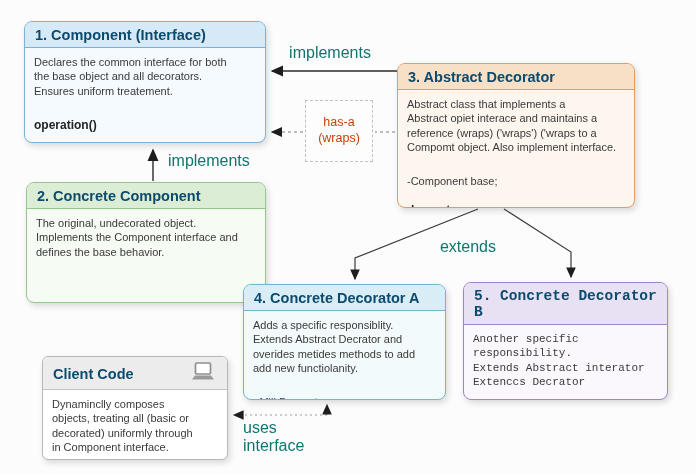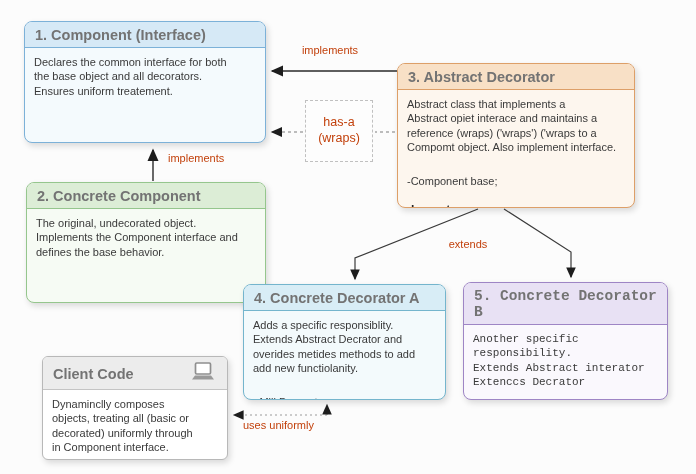--- a/index.html
+++ b/index.html
@@ -7,21 +7,21 @@
     position:relative;width:696px;height:474px;overflow:hidden;
     background:#fcfcfc;
     font-family:"Liberation Sans", sans-serif;
   }
   .box{
     position:absolute;border-radius:8px;border:1.6px solid;
     box-shadow:2px 3px 6px rgba(0,0,0,0.14);
     overflow:hidden;z-index:2;box-sizing:border-box;background:#fff;
   }
   .box-header{
-    font-weight:bold;font-size:14.5px;color:#737373;
+    font-weight:bold;font-size:14.5px;color:#0c4a6e;
     padding:5px 10px 4px 10px;border-bottom:1.4px solid;
     display:flex;justify-content:space-between;align-items:center;
   }
   .box-body{
     padding:7px 9px 6px 9px;font-size:11px;line-height:1.3;color:#3a3a3a;
   }
   .desc{white-space:pre-line;}
   .members{margin-top:6px;white-space:pre-line;}
   .member{line-height:1.32;}
   .member.strong{font-weight:bold;color:#232323;font-size:12px;}
@@ -44,21 +44,21 @@
   
   #box-component {left:24px;top:21px;width:242px;height:122px;}
   #box-concrete  {left:26px;top:182px;width:240px;height:121px;}
   #box-abstract  {left:397px;top:63px;width:238px;height:145px;}
   #box-deco-a    {left:243px;top:284px;width:203px;height:116px;}
   #box-deco-b    {left:463px;top:282px;width:205px;height:118px;}
   #box-client    {left:42px;top:356px;width:186px;height:104px;}
 
   
   .conn-label{
-    position:absolute;z-index:3;font-size:11px;color:#c2410c;
+    position:absolute;z-index:3;font-size:16px;color:#0f766e;
     text-align:center;
   }
   #lbl-implements-top{left:288px;top:44px;width:84px;}
   #lbl-implements-left{left:168px;top:152px;width:90px;text-align:left;}
   #lbl-extends{left:432px;top:238px;width:72px;}
   #lbl-uses{left:243px;top:419px;width:95px;text-align:left;}
 
   #hasa-box{
     position:absolute;left:305px;top:100px;width:68px;height:62px;
     border:1.5px dashed #c0c0c0;background:#fdfdfd;z-index:2;
@@ -73,20 +73,24 @@
 <body>
 
 <div id="canvas">
 
   <div class="box blue" id="box-component">
     <div class="box-header">1. Component (Interface)</div>
     <div class="box-body">
       <div class="desc">Declares the common interface for both
 the base object and all decorators.
 Ensures uniform treatement.</div>
+      <div class="members">
+        <div class="member strong">operation()</div>
+        
+      </div>
     </div>
   </div>
 
   <div class="box green" id="box-concrete">
     <div class="box-header">2. Concrete Component</div>
     <div class="box-body">
       <div class="desc">The original, undecorated object.
 Implements the Component interface and
 defines the base behavior.</div>
     </div>
@@ -151,21 +155,21 @@
   </div>
 
   <div id="hasa-box">
     <span>has-a</span>
     <span>(wraps)</span>
   </div>
 
   <div class="conn-label" id="lbl-implements-top">implements</div>
   <div class="conn-label" id="lbl-implements-left">implements</div>
   <div class="conn-label" id="lbl-extends">extends</div>
-  <div class="conn-label" id="lbl-uses">uses uniformly</div>
+  <div class="conn-label" id="lbl-uses">uses interface</div>
 
   <svg id="arrows">
     <defs>
       <marker id="arrB" markerWidth="10" markerHeight="9" refX="8" refY="4" orient="auto">
         <path d="M0,0 L9,4 L0,8 z" fill="#1d1d1d"></path>
       </marker>
     </defs>
 
     <path d="M397,71 L272,71" stroke="#2a2a2a" stroke-width="1.4" fill="none" marker-end="url(#arrB)"></path>
 

